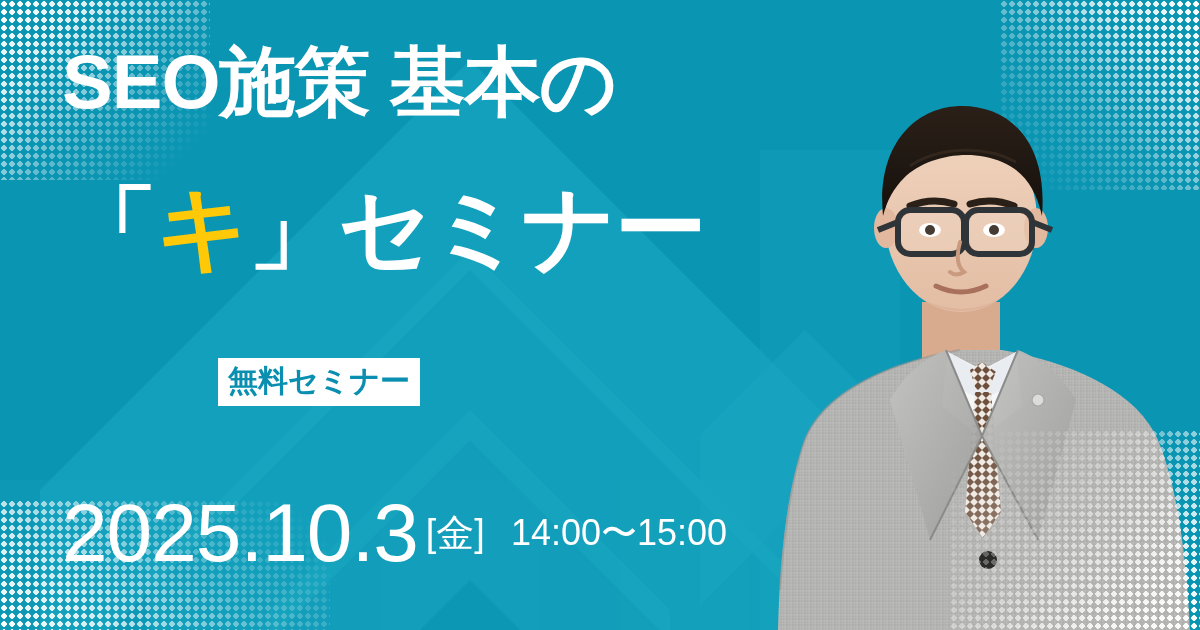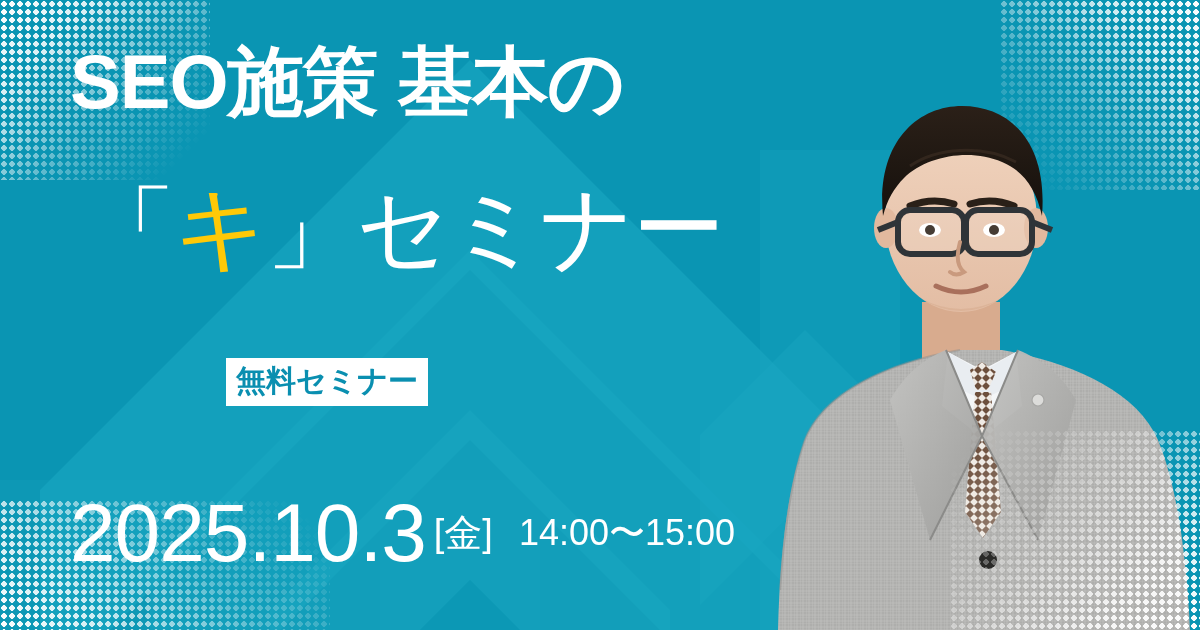--- a/index.html
+++ b/index.html
@@ -77,40 +77,39 @@
   }
   .portrait svg { display: block; width: 100%; height: 100%; }
 
   
   .content {
     position: absolute;
     left: 0; top: 0;
     width: 830px;
     height: 630px;
     z-index: 5;
-    margin-left: 8px;
   }
 
   .headline {
     position: absolute;
     left: 62px;
     top: 44px;
     color: #ffffff;
     font-weight: 700;
     font-size: 76px;
     line-height: 1.0;
     letter-spacing: -1px;
     white-space: nowrap;
     text-shadow: 0 0 1px rgba(0,0,0,0.04);
   }
   .headline-2 {
     position: absolute;
-    left: 76px;
+    left: 66px;
     top: 182px;
-    font-weight: 400;
+    font-weight: 700;
     font-size: 92px;
     line-height: 1.0;
     color: #ffffff;
     white-space: nowrap;
     letter-spacing: -2px;
   }
   .kanji-accent { color: #ffc907; }
   .bracket { color: #ffffff; }
 
   

